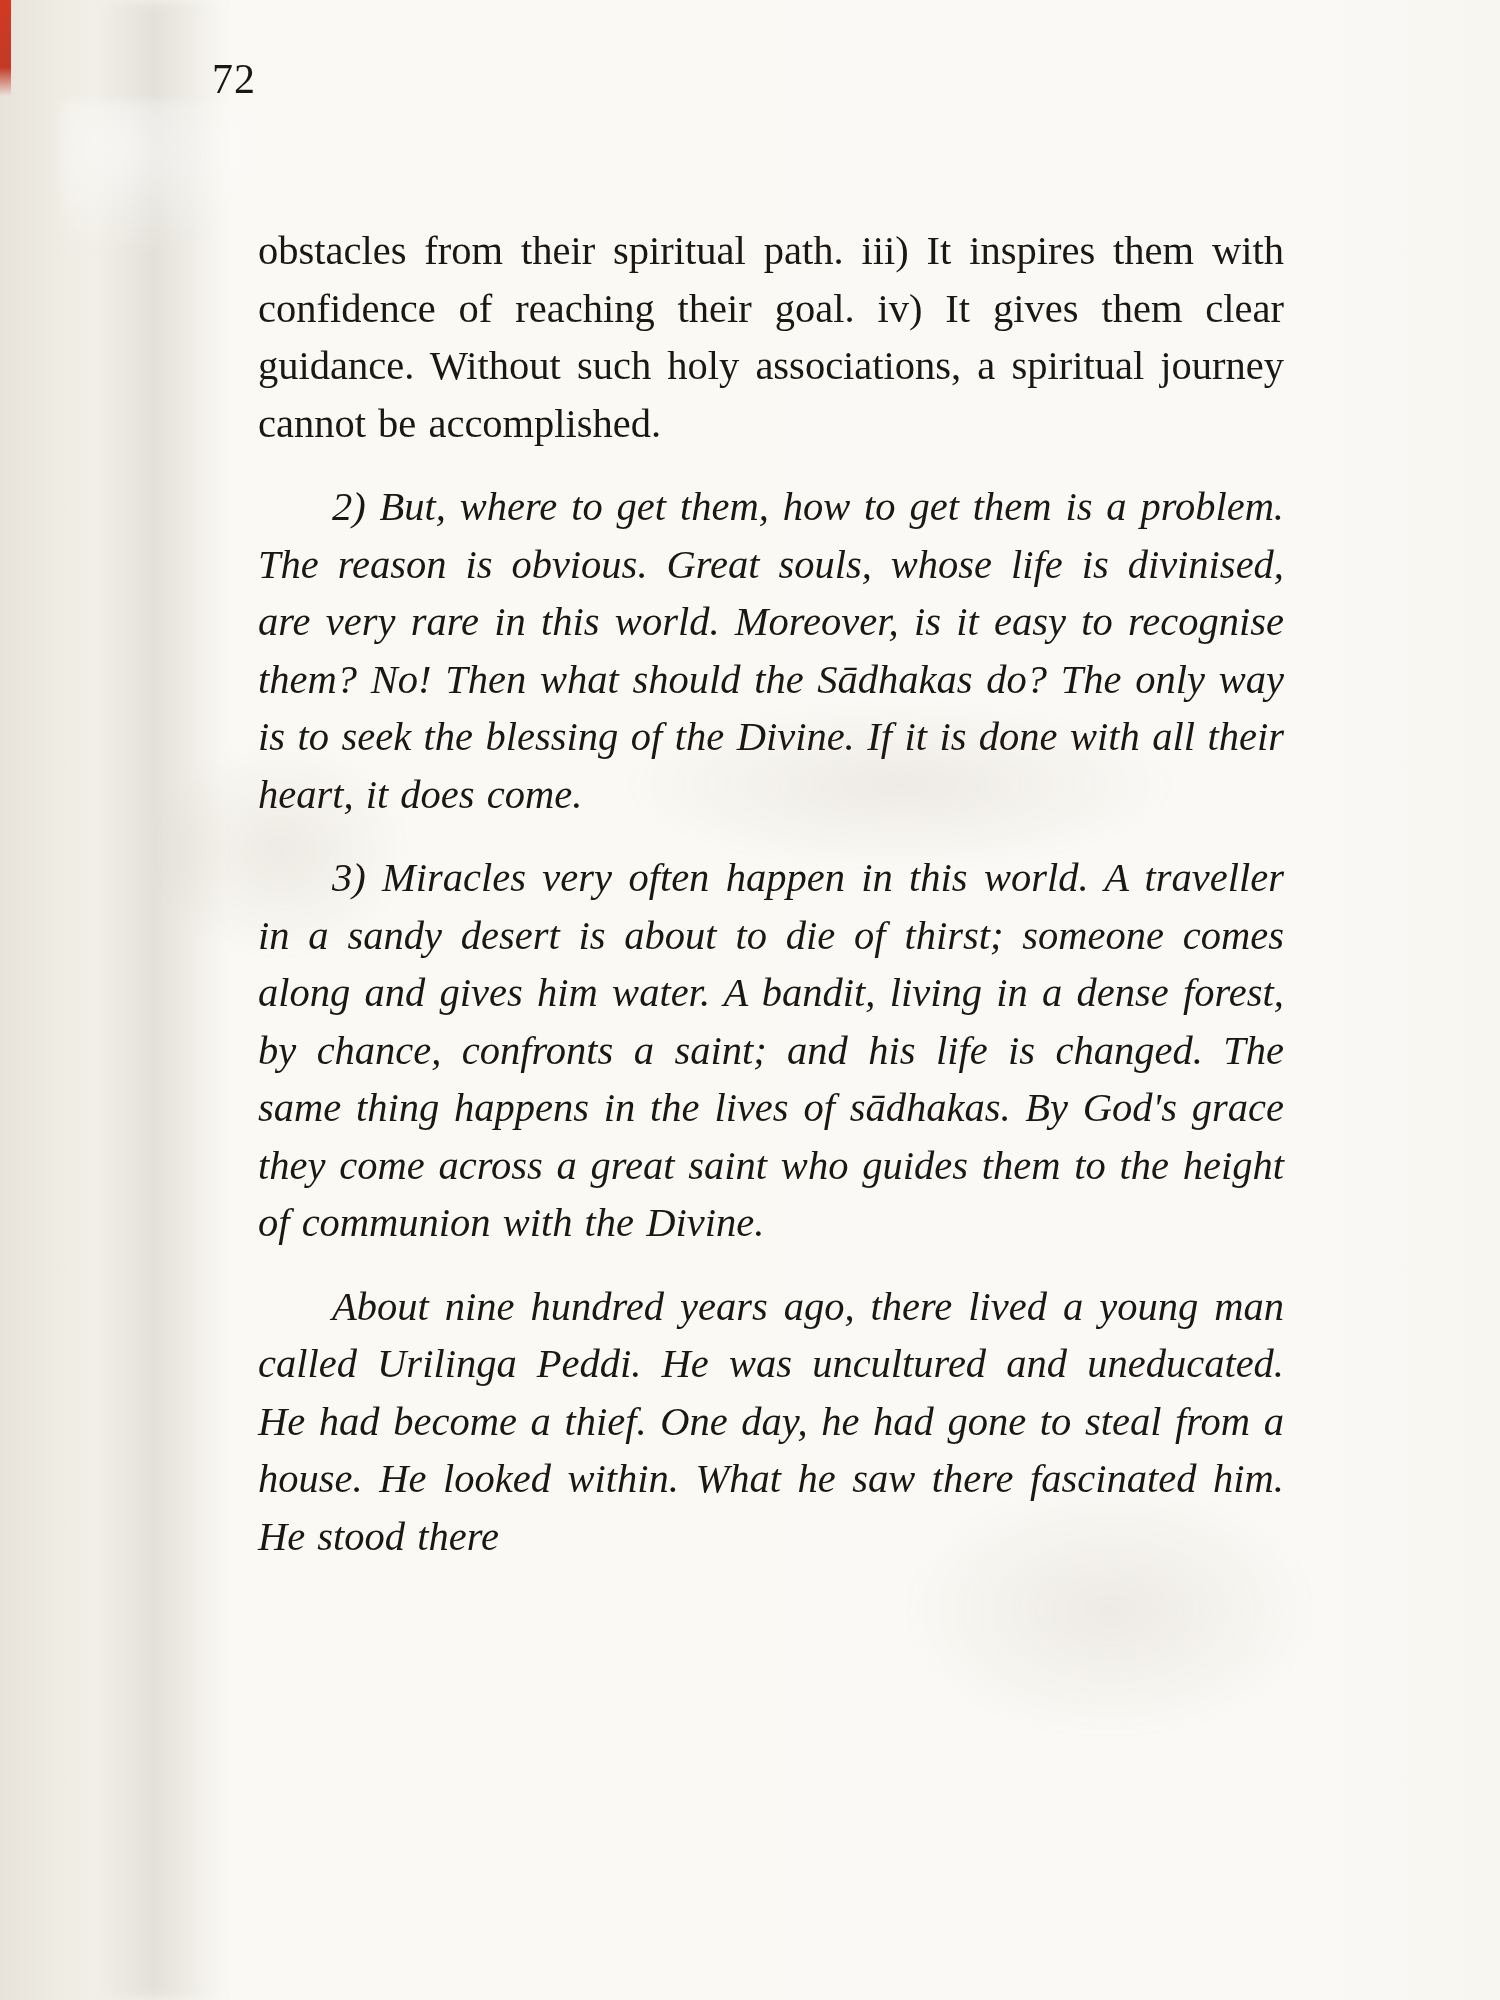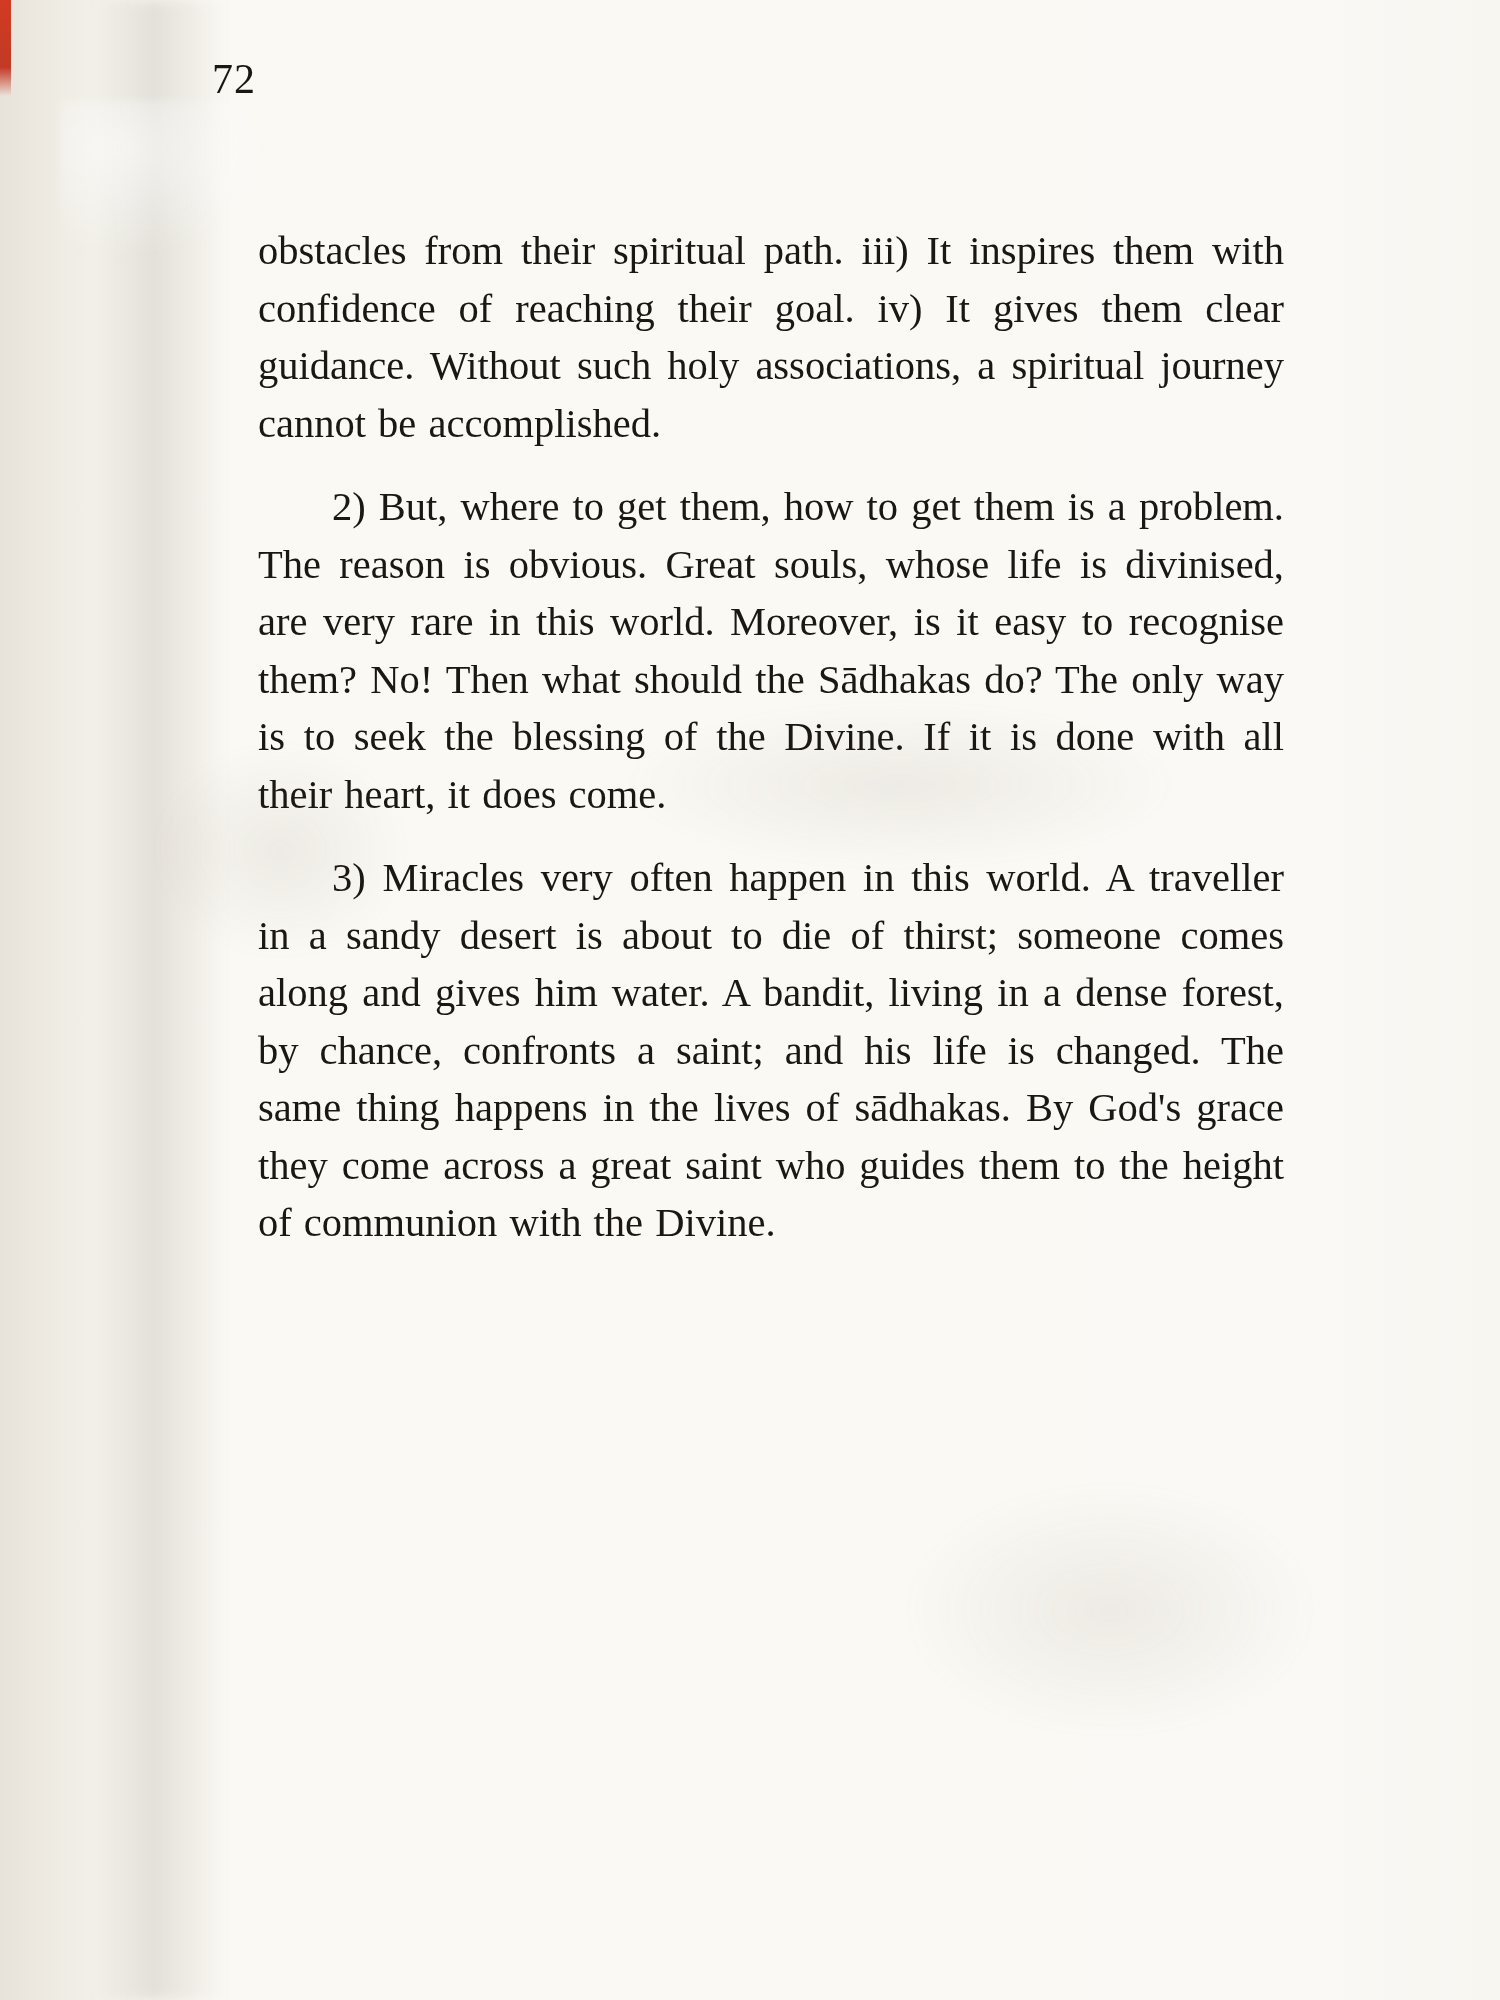--- a/index.html
+++ b/index.html
@@ -107,20 +107,21 @@
   }
   .page-body p {
     margin: 0 8px 26px 0;
     font-size: 40.5px;
     line-height: 57.5px;
     text-align: justify;
     word-spacing: 2px;
   }
   .page-body p.indent {
     text-indent: 74px;
+    font-style: italic;
   }
   .page-body p.no-indent {
     text-indent: 0;
   }
 </style>
 </head>
 <body>
 
 <div class="scan-page">
 
@@ -133,15 +134,16 @@
   <div class="bleed bleed-3"></div>
 
   <div class="page-header">
     <span class="folio">72</span>
   </div>
 
   <div class="page-body">
     <p class="no-indent">obstacles from their spiritual path. iii) It inspires them with confidence of reaching their goal. iv) It gives them clear guidance. Without such holy associations, a spiritual journey cannot be accomplished.</p>
     <p class="indent">2) But, where to get them, how to get them is a problem. The reason is obvious. Great souls, whose life is divinised, are very rare in this world. Moreover, is it easy to recognise them? No! Then what should the Sādhakas do? The only way is to seek the blessing of the Divine. If it is done with all their heart, it does come.</p>
     <p class="indent">3) Miracles very often happen in this world. A traveller in a sandy desert is about to die of thirst; someone comes along and gives him water. A bandit, living in a dense forest, by chance, confronts a saint; and his life is changed. The same thing happens in the lives of sādhakas. By God's grace they come across a great saint who guides them to the height of communion with the Divine.</p>
+    <p class="indent">About nine hundred years ago, there lived a young man called Urilinga Peddi. He was uncultured and uneducated. He had become a thief. One day, he had gone to steal from a house. He looked within. What he saw there fascinated him. He stood there</p>
   </div>
 
 </div>
 
 </body></html>

